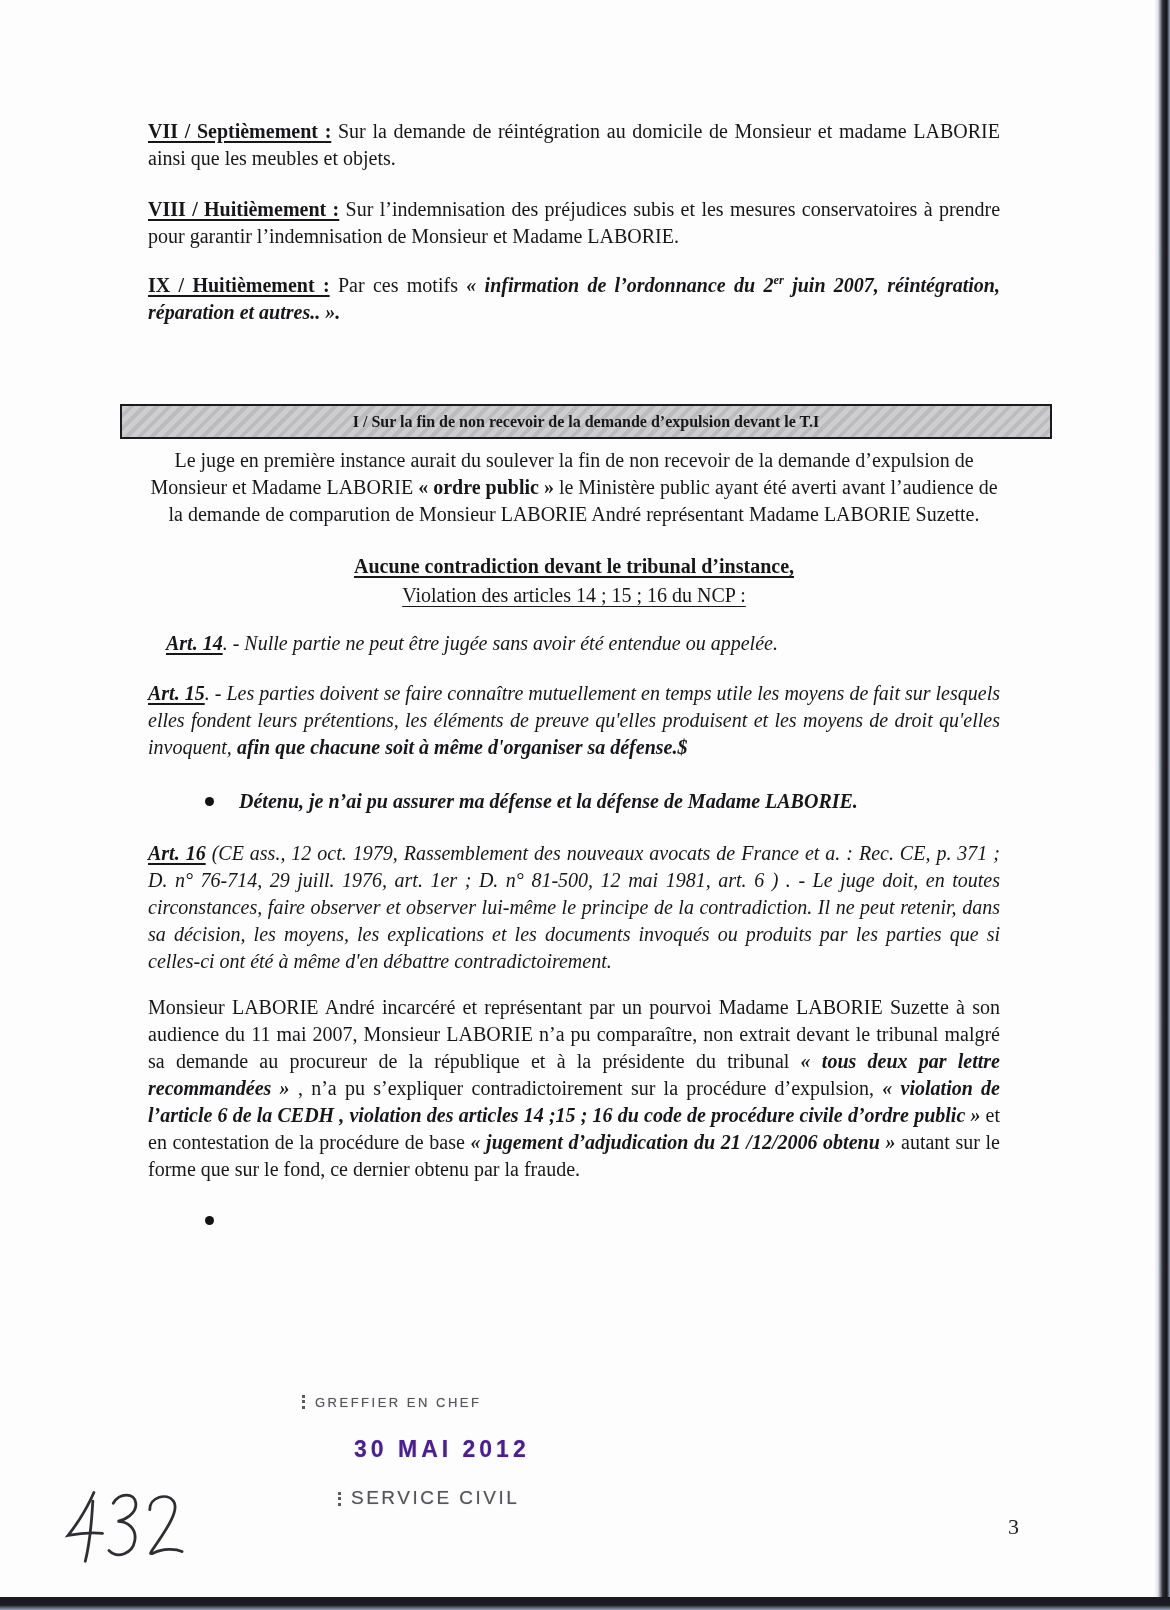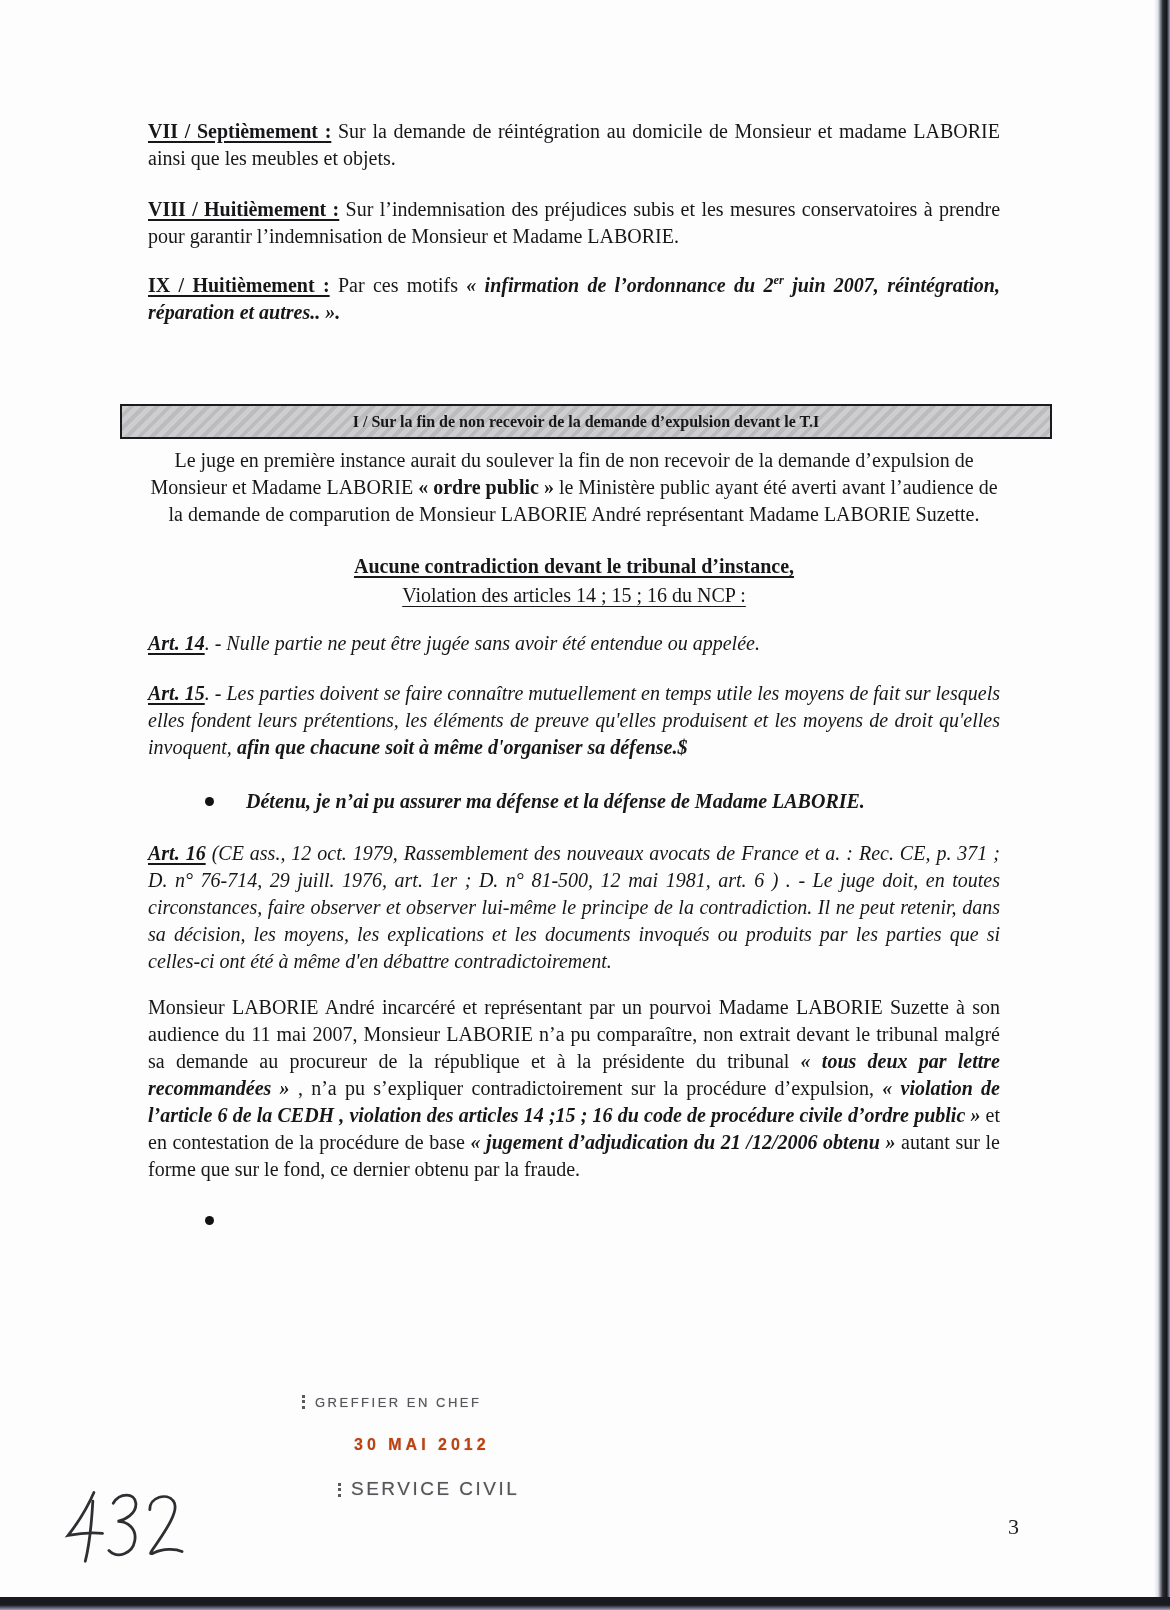--- a/index.html
+++ b/index.html
@@ -42,21 +42,21 @@
   .bullet { display:flex; padding-left:57px; margin:0; }
   .bullet .dot { flex:none; width:9px; height:9px; border-radius:50%; background:#121215; margin:9px 25px 0 0; }
   .bullet .btxt { font-size:20px; line-height:27px; }
 
   .stamp {
     position:absolute; left:302px; top:1395px;
     font-family:"Liberation Sans", sans-serif; color:#55555a;
     text-shadow:0 0 1px rgba(85,85,90,.55);
   }
   .stamp .s1 { font-size:13px; font-weight:400; letter-spacing:2.5px; }
-  .stamp .s2 { margin-top:26px; margin-left:52px; font-size:16px; font-weight:700; letter-spacing:4px; color:#c2410c; }
+  .stamp .s2 { margin-top:26px; margin-left:52px; font-size:23px; font-weight:700; letter-spacing:4px; color:#4c1d95; }
   .stamp .s3 { margin-top:24px; margin-left:36px; font-size:19px; font-weight:400; letter-spacing:2.5px; }
   .ink { display:inline-block; width:5px; height:14px; border-left:3px dotted #5a5a5e; margin-right:5px; vertical-align:-2px; }
 
   .handwritten { position:absolute; left:58px; top:1486px; }
   .page-number { position:absolute; left:1008px; top:1514px; font-size:22px; line-height:26px; color:#222; }
   .sr-only { position:absolute; width:1px; height:1px; overflow:hidden; clip:rect(0 0 0 0); white-space:nowrap; }
 </style>
 </head>
 <body>
 
@@ -82,29 +82,29 @@
 
     <p class="para center">
       <span>Le juge en première instance aurait du soulever la fin de non recevoir de la demande d’expulsion de Monsieur et Madame LABORIE </span><span style="font-weight:700;">« ordre public »</span><span> le Ministère public ayant été averti avant l’audience de la demande de comparution de Monsieur LABORIE André représentant Madame LABORIE Suzette.</span>
     </p>
 
     <div class="subhead">
       <span class="l1">Aucune contradiction devant le tribunal d’instance,</span>
       <span class="l2">Violation des articles 14 ; 15 ; 16 du NCP :</span>
     </div>
 
-    <p class="para justify it" style="margin-top:20px;">
+    <p class="para justify it" style="margin-top:20px;margin-left:18px;">
       <span class="a-label">Art. 14</span><span>. - Nulle partie ne peut être jugée sans avoir été entendue ou appelée.</span>
     </p>
 
     <p class="para justify it" style="margin-top:23px;">
       <span class="a-label">Art. 15</span><span>. - Les parties doivent se faire connaître mutuellement en temps utile les moyens de fait sur lesquels elles fondent leurs prétentions, les éléments de preuve qu'elles produisent et les moyens de droit qu'elles invoquent, </span><span class="bi">afin que chacune soit à même d'organiser sa défense.$</span>
     </p>
 
-    <div class="bullet" style="margin-top:27px;gap:7px;">
+    <div class="bullet" style="margin-top:27px;">
       <span class="dot"></span>
       <span class="btxt bi">Détenu, je n’ai pu assurer ma défense et la défense de Madame LABORIE.</span>
     </div>
 
     <p class="para justify it" style="margin-top:25px;">
       <span class="a-label">Art. 16</span><span> (CE ass., 12 oct. 1979, Rassemblement des nouveaux avocats de France et a.  : Rec. CE, p. 371  ; D. n° 76-714, 29 juill. 1976, art. 1er ; D. n° 81-500, 12 mai 1981, art. 6 ) . - Le juge doit, en toutes circonstances, faire observer et observer lui-même le principe de la contradiction. Il ne peut retenir, dans sa décision, les moyens, les explications et les documents invoqués ou produits par les parties que si celles-ci ont été à même d'en débattre contradictoirement.</span>
     </p>
 
     <p class="para justify" style="margin-top:19px;">
       <span>Monsieur LABORIE André incarcéré et représentant par un pourvoi Madame LABORIE Suzette à son audience du 11 mai 2007, Monsieur LABORIE n’a pu comparaître, non extrait devant le tribunal malgré sa demande au procureur de la république et à la présidente du tribunal </span><span class="bi">«  tous deux par lettre recommandées »</span><span> , n’a pu s’expliquer contradictoirement sur la procédure d’expulsion, </span><span class="bi">« violation de l’article 6 de la CEDH , violation des articles 14 ;15 ; 16 du code de procédure civile d’ordre public »</span><span> et en contestation de la procédure de base </span><span class="bi">« jugement d’adjudication du 21 /12/2006 obtenu »</span><span> autant sur le forme que sur le fond, ce dernier  obtenu par la fraude.</span>

